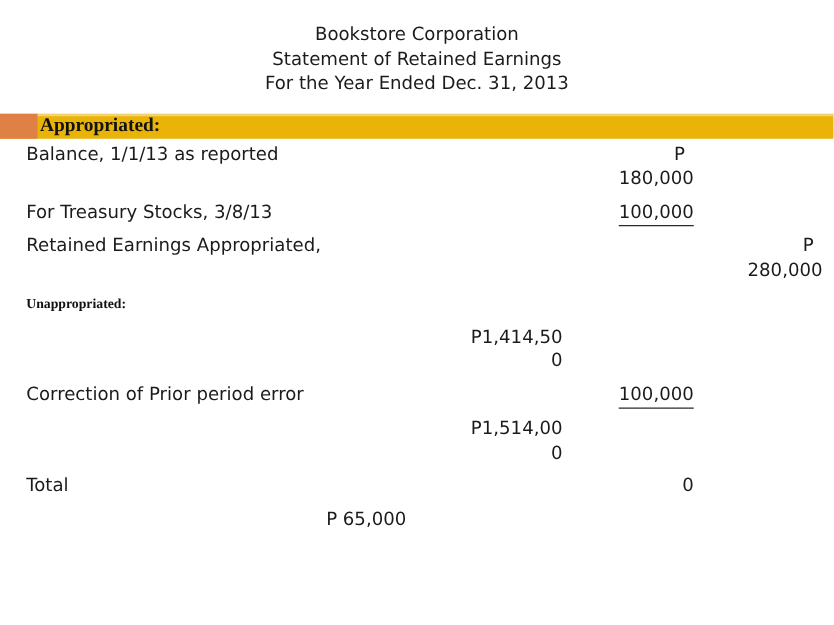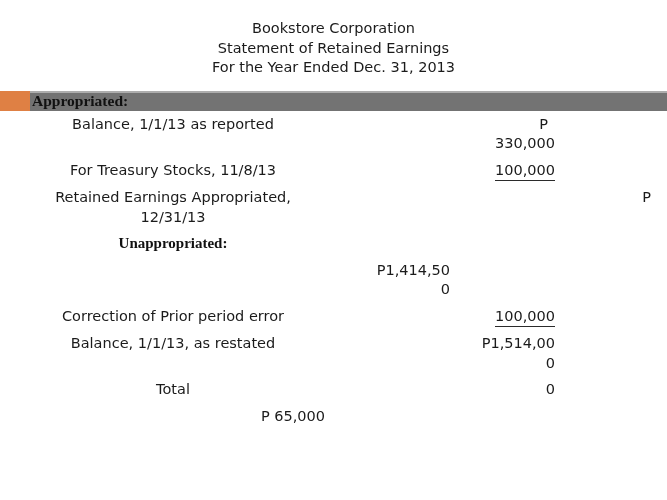--- a/index.html
+++ b/index.html
@@ -17,21 +17,21 @@
     padding-top: 19px;
     text-align: center;
     line-height: 19.5px;
   }
   .titles div { white-space: nowrap; }
 
   .band {
     position: relative;
     margin-top: 13px;
     height: 20px;
-    background: #737373;
+    background: #eab308;
   }
   .band::before {
     content: "";
     position: absolute;
     top: 0; left: 0; right: 0;
     height: 2px;
     background: rgba(255,255,255,0.42);
   }
   .band-tab {
     position: absolute;
@@ -53,37 +53,37 @@
   }
 
   .rows { padding-right: 9px; }
   .row {
     display: grid;
     grid-template-columns: 325px 125px 105px 1fr;
     padding: 4px 0 3px 0;
   }
   .label-cell {
     padding-left: 21px;
-    text-align: center;
+    text-align: left;
     line-height: 19.5px;
   }
   .amt {
     text-align: right;
     line-height: 19.5px;
   }
   .line { display: block; }
   .p-line { padding-right: 7px; }
   .u {
     display: inline-block;
     border-bottom: 1.5px solid #2b2b2b;
   }
   .subheader-text {
     font-family: "Liberation Serif", serif;
     font-weight: bold;
-    font-size: 15px;
+    font-size: 11px;
     color: #111111;
   }
 </style>
 </head>
 <body>
 
 <div class="page">
 
   <div class="titles">
     <div>Bookstore Corporation</div>
@@ -96,43 +96,43 @@
     <span class="band-label">Appropriated:</span>
   </div>
 
   <div class="rows">
 
     <div class="row">
       <div class="label-cell">Balance, 1/1/13 as reported</div>
       <div class="amt"></div>
       <div class="amt">
         <span class="line p-line">P</span>
-        <span class="line">330,000</span>
+        <span class="line">180,000</span>
       </div>
       <div class="amt"></div>
     </div>
 
     <div class="row">
-      <div class="label-cell">For Treasury Stocks, 11/8/13</div>
+      <div class="label-cell">For Treasury Stocks, 3/8/13</div>
       <div class="amt"></div>
       <div class="amt">
         <span class="u">100,000</span>
       </div>
       <div class="amt"></div>
     </div>
 
     <div class="row">
       <div class="label-cell">
         <span class="line">Retained Earnings Appropriated,</span>
-        <span class="line">12/31/13</span>
       </div>
       <div class="amt"></div>
       <div class="amt"></div>
       <div class="amt">
         <span class="line p-line">P</span>
+        <span class="line">280,000</span>
       </div>
     </div>
 
     <div class="row">
       <div class="label-cell subheader-text">Unappropriated:</div>
       <div class="amt"></div>
       <div class="amt"></div>
       <div class="amt"></div>
     </div>
 
@@ -148,21 +148,20 @@
     <div class="row">
       <div class="label-cell">Correction of Prior period error</div>
       <div class="amt"></div>
       <div class="amt">
         <span class="u">100,000</span>
       </div>
       <div class="amt"></div>
     </div>
 
     <div class="row">
-      <div class="label-cell">Balance, 1/1/13, as restated</div>
       <div class="amt"></div>
       <div class="amt">
         <span class="line">P1,514,00</span>
         <span class="line">0</span>
       </div>
       <div class="amt"></div>
     </div>
 
 
     <div class="row">

